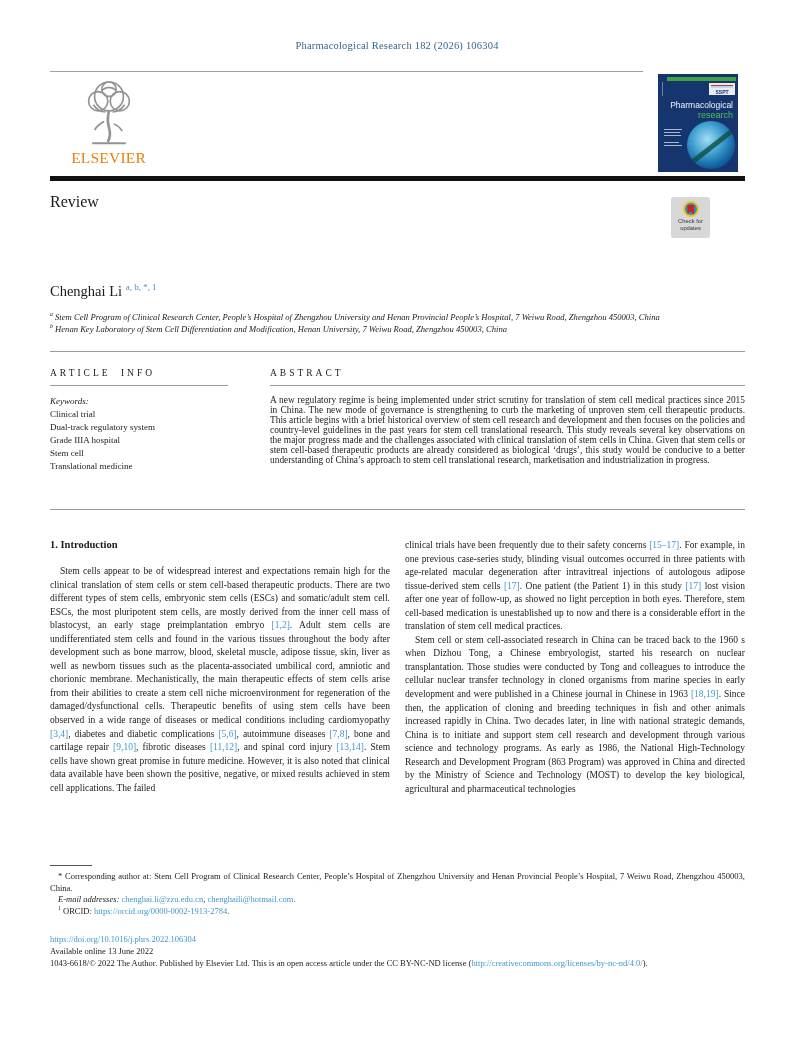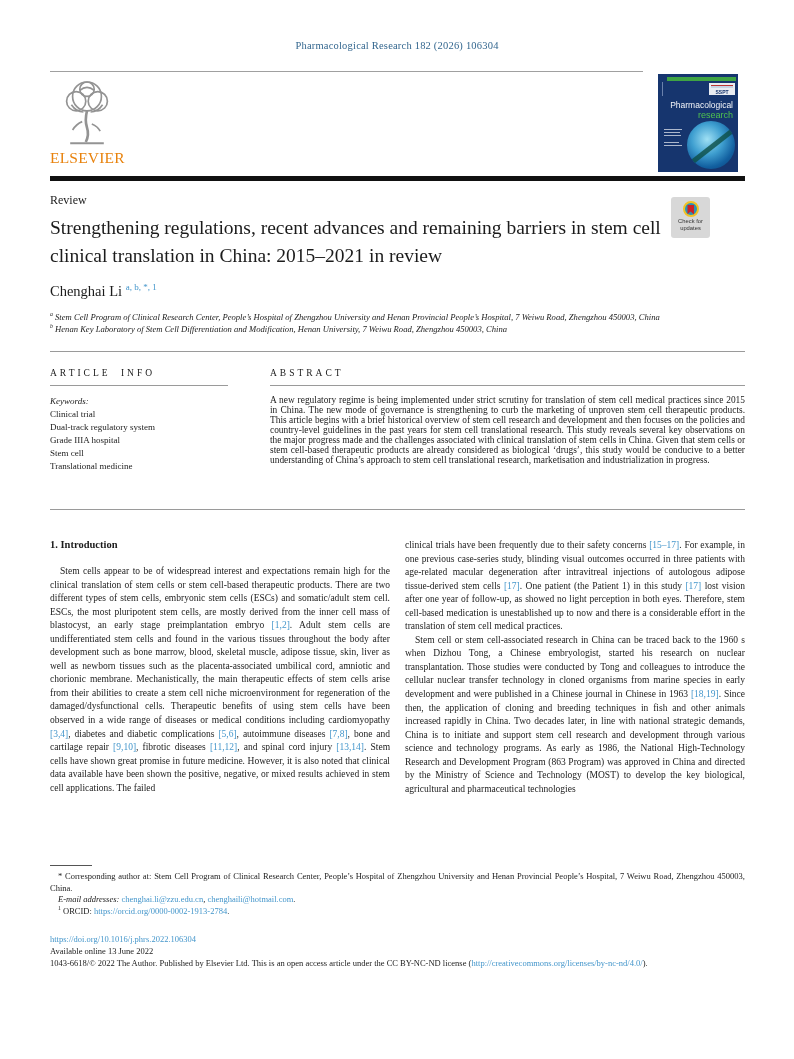--- a/index.html
+++ b/index.html
@@ -14,21 +14,21 @@
 
   
   .journal-ref {
     position:absolute; top:40px; left:0; width:100%;
     text-align:center; font-size:10.5px; color:#34678f; letter-spacing:0.2px;
   }
 
   
   .rule-top { position:absolute; top:71px; left:50px; width:593px; height:1px; background:#a0a0a0; }
   .masthead { position:absolute; top:74px; left:50px; width:695px; height:98px; }
-  .logo-block { position:absolute; left:0; top:2px; width:96px; height:96px; text-align:left; }
+  .logo-block { position:absolute; left:0; top:2px; width:96px; height:96px; text-align:right; }
   .elsevier-word { font-size:15.5px; color:#e8820c; letter-spacing:0.2px; margin-top:-3px; }
   .band {
     position:absolute; left:98px; top:2px; width:495px; height:93px;
     background:#ebebeb; text-align:center;
   }
   .contents-line { margin-top:11px; font-size:10.5px; }
   .band-title { margin-top:7px; font-size:21px; letter-spacing:0.3px; }
   .homepage-line { margin-top:11px; font-size:9.5px; font-family:"Liberation Sans", sans-serif; }
 
   
@@ -44,21 +44,21 @@
   .cover-img {
     position:absolute; bottom:3px; right:3px; width:48px; height:48px; border-radius:50%;
     background:radial-gradient(circle at 42% 38%, #9fe0f4 0%, #3f9fd0 38%, #1260a0 68%, #083a72 100%);
     overflow:hidden;
   }
   .cover-img .streak { position:absolute; left:-6px; top:20px; width:70px; height:5px; background:#0d4d45; transform:rotate(-38deg); opacity:.8; }
 
   .black-bar { position:absolute; top:176px; left:50px; width:695px; height:5px; background:#111111; }
 
   
-  .review-label { position:absolute; top:193px; left:50px; font-size:12px; }
+  .review-label { position:absolute; top:193px; left:50px; font-size:16px; }
   .check-badge {
     position:absolute; top:197px; left:671px; width:39px; height:41px;
     background:#d8d8d8; border-radius:3px; text-align:center; cursor:pointer;
   }
   .badge-circle {
     width:16px; height:16px; border-radius:50%; background:#2a93b8;
     border:2.5px solid #f2c224; margin:4px auto 1px auto; position:relative;
   }
   .badge-bookmark {
     position:absolute; width:7px; height:10px; background:#cc2127; left:50%; top:1.5px;
@@ -157,21 +157,20 @@
 
   <div class="review-label">Review</div>
 
   <div class="check-badge">
     <div class="badge-circle">
       <div class="badge-bookmark"></div>
     </div>
     <div class="badge-label">Check for updates</div>
   </div>
 
-  <h1 class="article-title">Strengthening regulations, recent advances and remaining barriers in stem cell clinical translation in China: 2015–2021 in review</h1>
 
   <div class="author-line"><span>Chenghai Li </span><sup class="lnk">a, b, *, 1</sup></div>
 
   <div class="affiliations">
     <p><sup>a</sup><span> Stem Cell Program of Clinical Research Center, People’s Hospital of Zhengzhou University and Henan Provincial People’s Hospital, 7 Weiwu Road, Zhengzhou 450003, China</span></p>
     <p><sup>b</sup><span> Henan Key Laboratory of Stem Cell Differentiation and Modification, Henan University, 7 Weiwu Road, Zhengzhou 450003, China</span></p>
   </div>
 
   <div class="rule-mid"></div>
 

